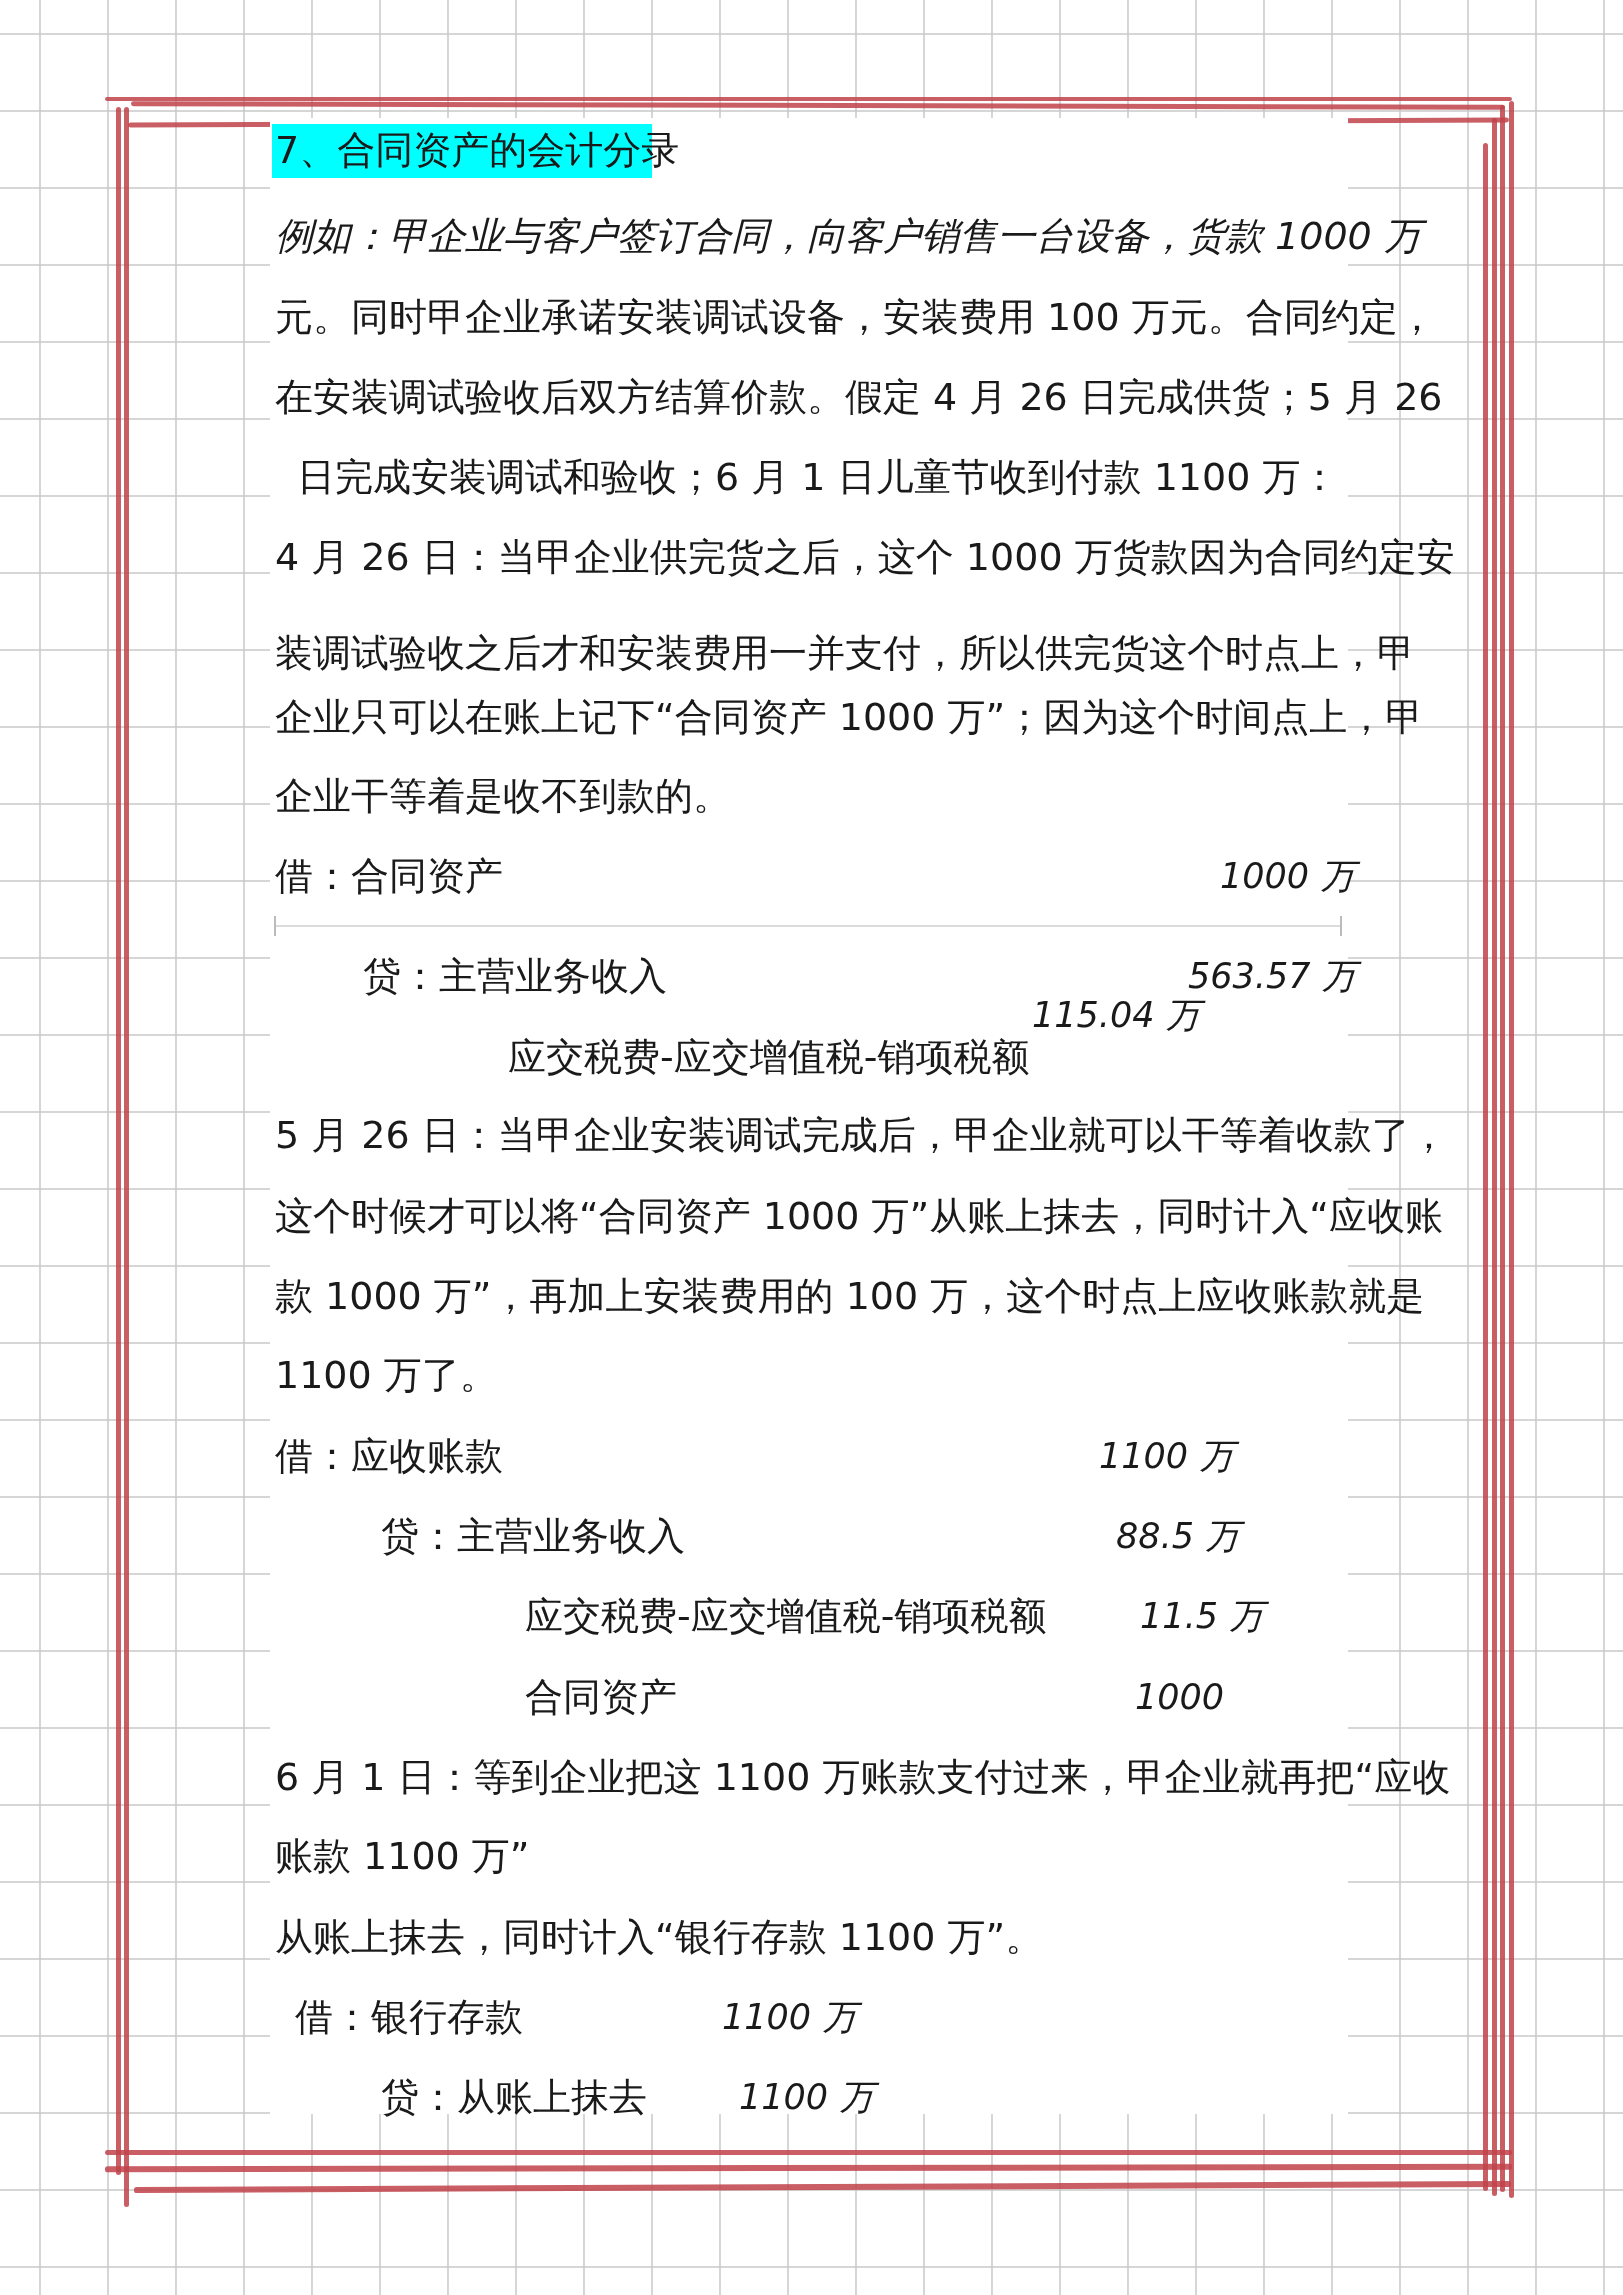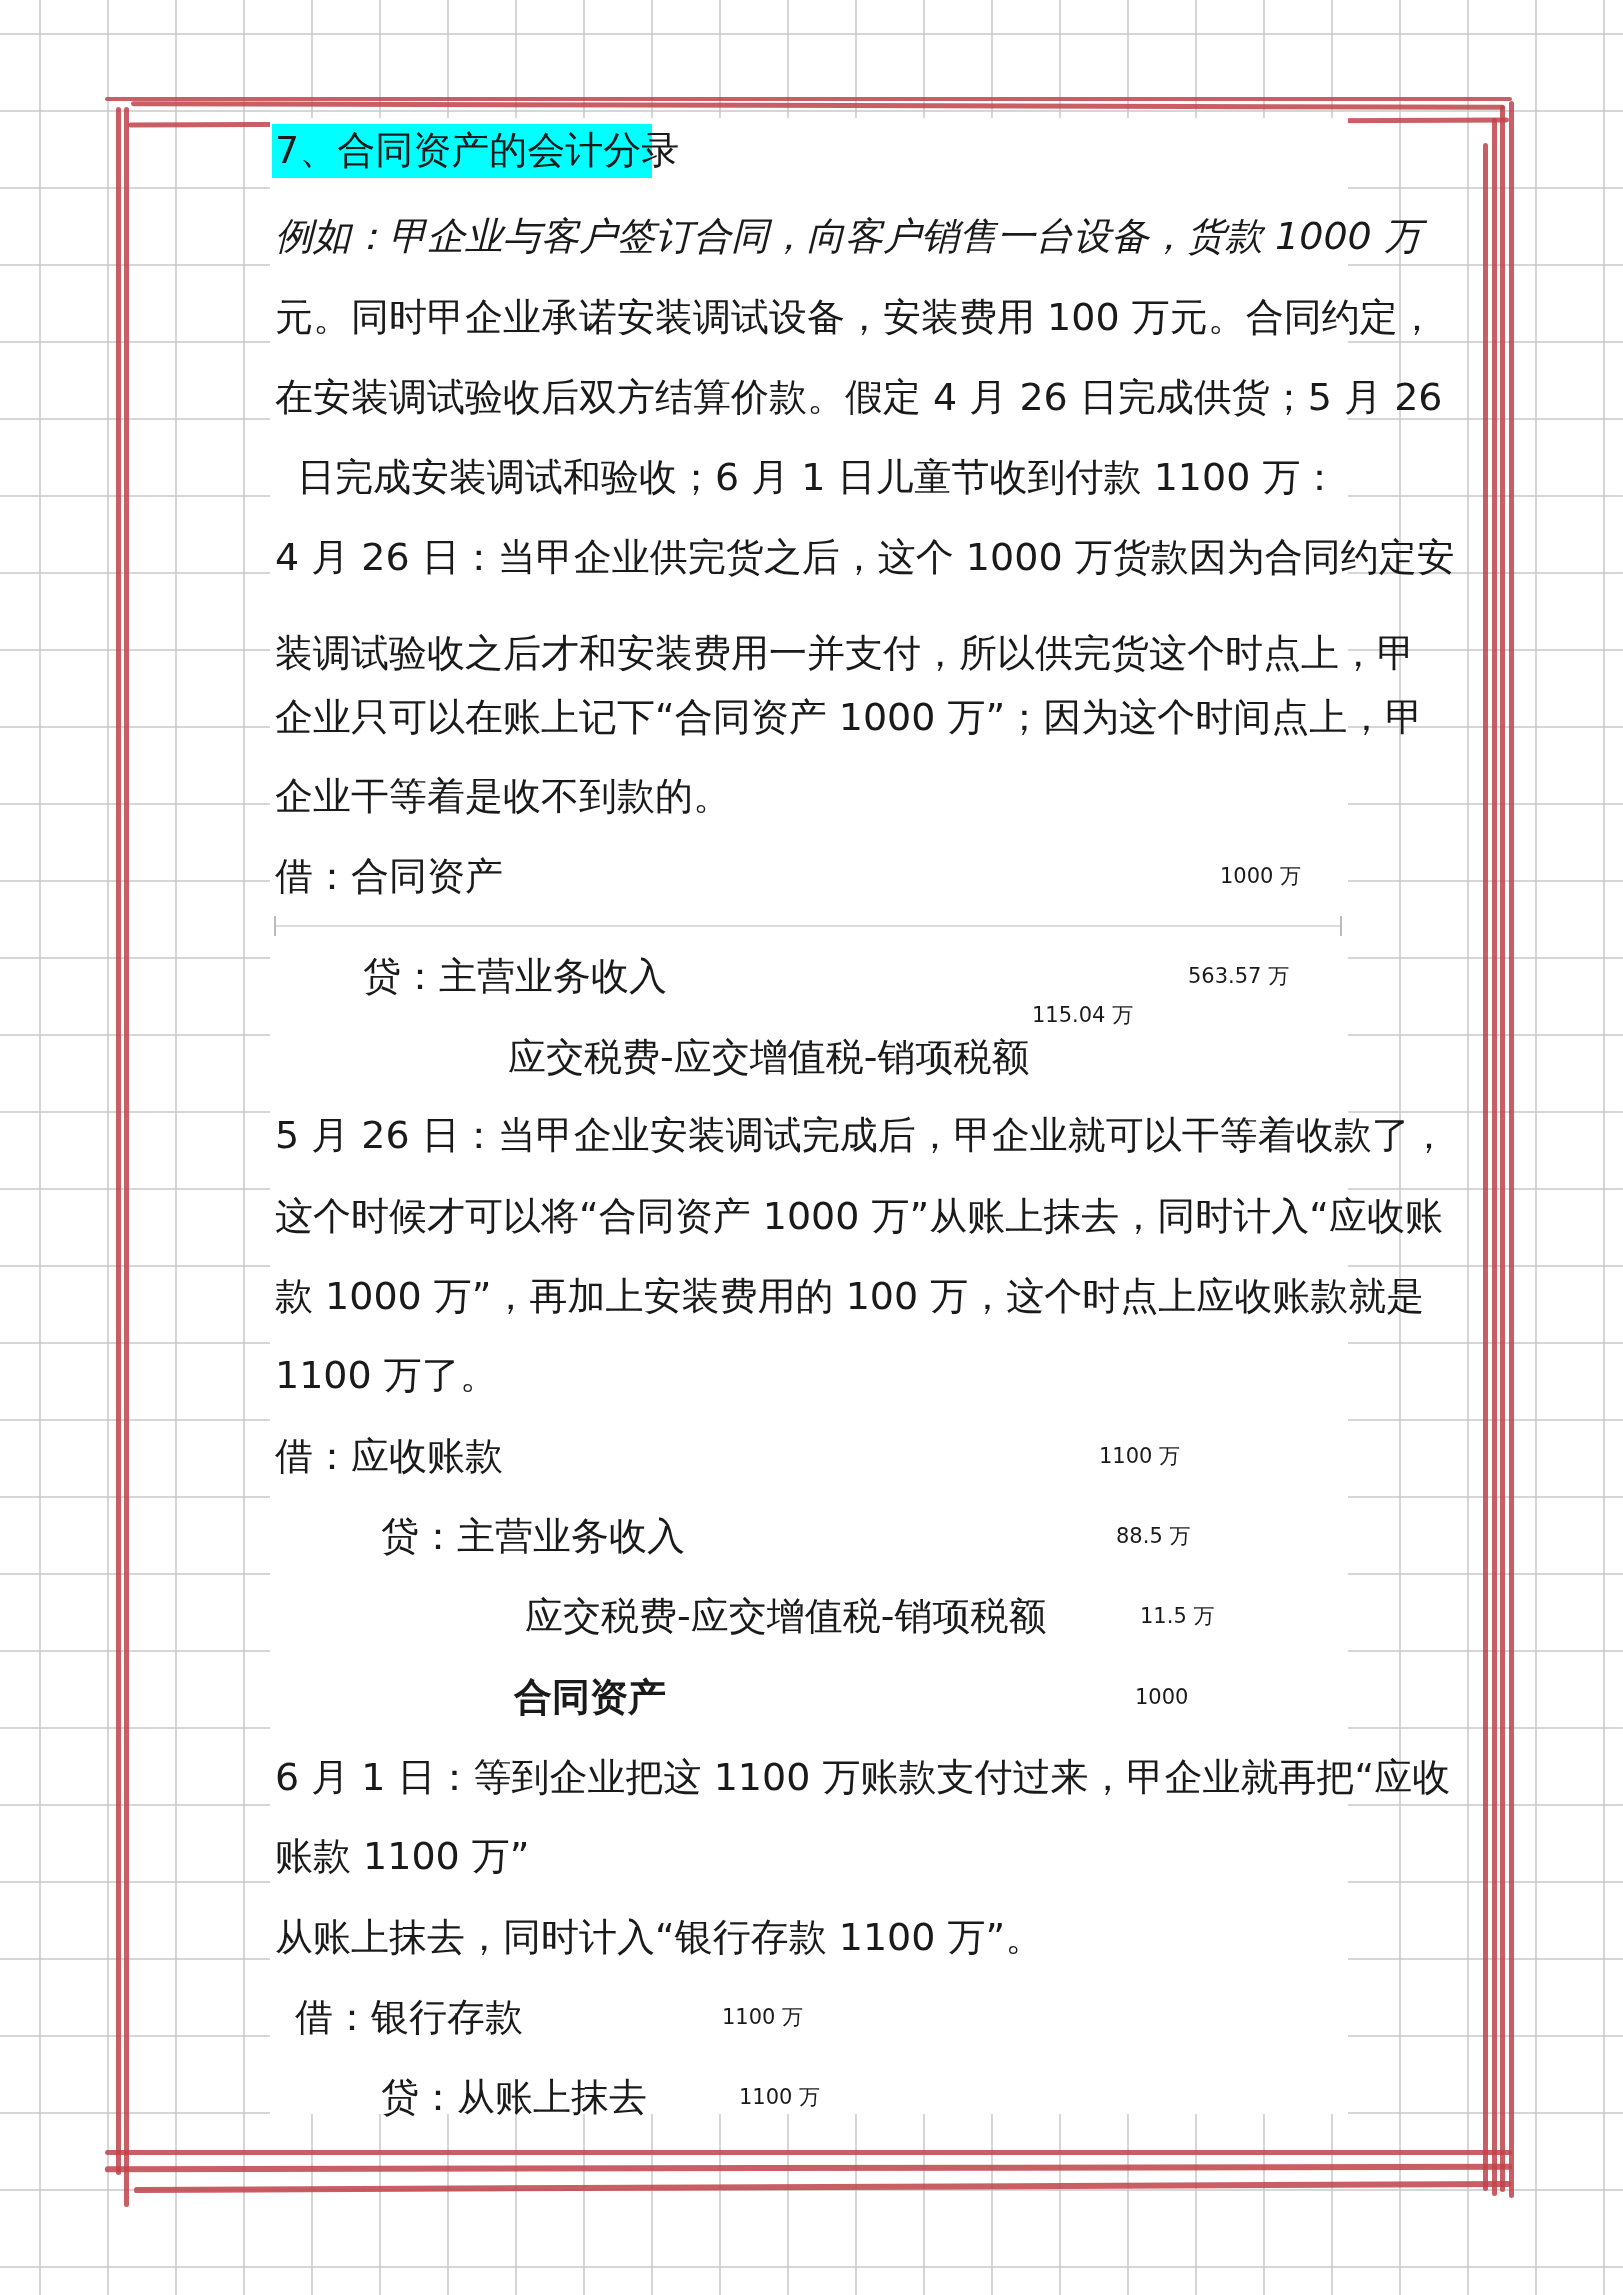--- a/index.html
+++ b/index.html
@@ -20,21 +20,21 @@
     background: #ffffff;
   }
   .line {
     position: absolute; left: 275px; font-size: 38px; line-height: 39px; white-space: nowrap;
     letter-spacing: 0px;
   }
   .title-hl {
     position: absolute; left: 272px; top: 124px; width: 380px; height: 54px; background: #00ffff;
   }
   .title { top: 131px; }
-  .amt { position: absolute; font-size: 21px; line-height: 39px; white-space: nowrap; }
+  .amt { position: absolute; font-size: 35px; line-height: 39px; white-space: nowrap; font-style: italic; }
   .sep {
     position: absolute; left: 275px; width: 1067px; top: 925px; height: 2px; background: #dcdcdc;
   }
   .sep-tick { position: absolute; width: 2px; height: 19.6px; background: #bbbbbb; top: 916px; }
 </style>
 </head>
 <body>
 
 <div class="frame-line" style="left:105px;top:97px;width:1407px;height:3.9px;"></div>
 <div class="frame-line" style="left:131px;top:103px;width:1374px;height:5.2px;transform:rotate(0.15deg);"></div>
@@ -80,21 +80,21 @@
 <div class="line" style="top:1197px;">这个时候才可以将“合同资产 1000 万”从账上抹去，同时计入“应收账</div>
 <div class="line" style="top:1277px;">款 1000 万”，再加上安装费用的 100 万，这个时点上应收账款就是</div>
 <div class="line" style="top:1356px;">1100 万了。</div>
 
 <div class="line" style="top:1437px;">借：应收账款</div>
 <div class="amt" style="top:1437px;left:1099px;">1100 万</div>
 <div class="line" style="top:1517px;left:381px;">贷：主营业务收入</div>
 <div class="amt" style="top:1517px;left:1116px;">88.5 万</div>
 <div class="line" style="top:1597px;left:525px;">应交税费-应交增值税-销项税额</div>
 <div class="amt" style="top:1597px;left:1140px;">11.5 万</div>
-<div class="line" style="top:1678px;left:514px;font-weight:bold;">合同资产</div>
+<div class="line" style="top:1678px;left:525px;">合同资产</div>
 <div class="amt" style="top:1678px;left:1135px;">1000</div>
 
 <div class="line" style="top:1758px;">6 月 1 日：等到企业把这 1100 万账款支付过来，甲企业就再把“应收</div>
 <div class="line" style="top:1837px;">账款 1100 万”</div>
 <div class="line" style="top:1918px;">从账上抹去，同时计入“银行存款 1100 万”。</div>
 
 <div class="line" style="top:1998px;margin-left:20px;">借：银行存款</div>
 <div class="amt" style="top:1998px;left:722px;">1100 万</div>
 <div class="line" style="top:2078px;left:381px;">贷：从账上抹去</div>
 <div class="amt" style="top:2078px;left:739px;">1100 万</div>

